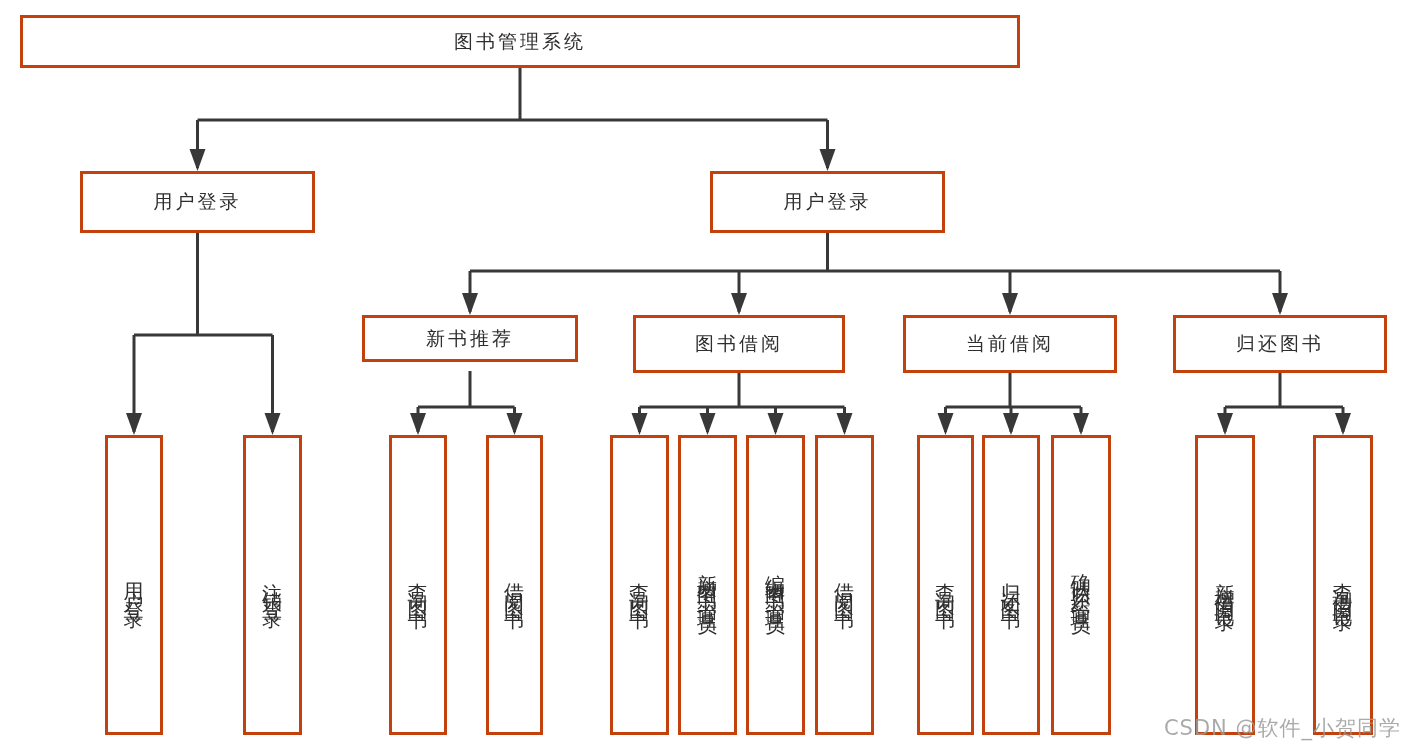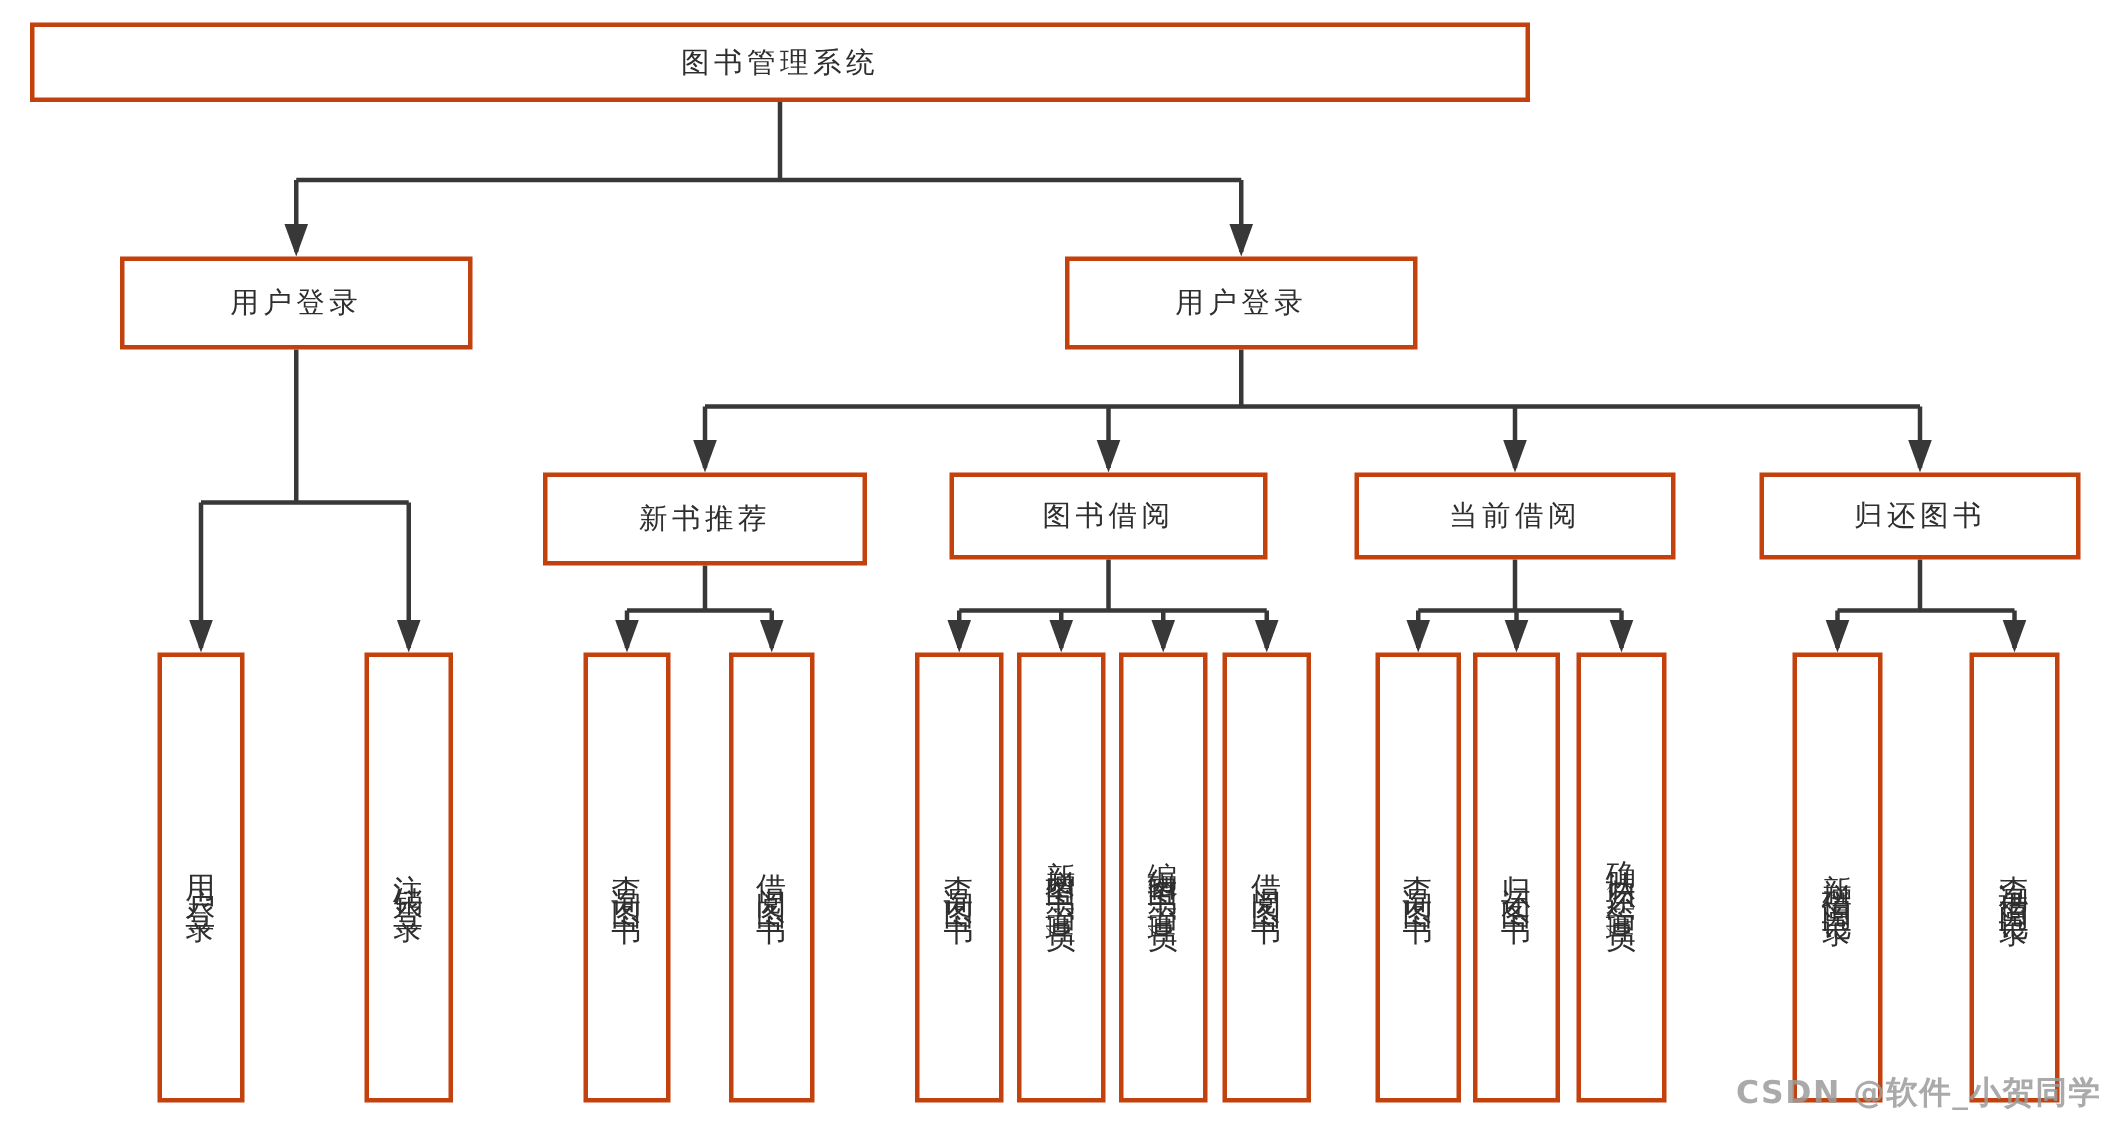--- a/index.html
+++ b/index.html
@@ -18,21 +18,20 @@
   .node.h{font-size:19px;letter-spacing:3px;white-space:nowrap;}
   .node.v{
     writing-mode:vertical-rl;text-orientation:mixed;
     font-size:20px;letter-spacing:9px;line-height:1;
   }
   .node.v.long{letter-spacing:6px;}
   .watermark{
     position:absolute;right:4px;bottom:5px;z-index:3;
     font-size:21px;letter-spacing:1px;color:#9c9c9c;opacity:.85;
     white-space:nowrap;
-    font-weight:bold;
   }
 </style>
 </head>
 <body>
 
 <div class="canvas">
 
   <svg class="connectors" width="1405" height="747" viewBox="0 0 1405 747">
     <defs>
       <marker id="arr" markerUnits="userSpaceOnUse" markerWidth="24" markerHeight="18" viewBox="0 0 24 18" refX="19" refY="9" orient="auto">
@@ -74,21 +73,21 @@
       <path d="M1225,407 V432" marker-end="url(#arr)"></path>
       <path d="M1343,407 V432" marker-end="url(#arr)"></path>
     </g>
   </svg>
 
   <div class="node h" style="left:20px;top:15px;width:1000px;height:53px">图书管理系统</div>
 
   <div class="node h" style="left:80px;top:171px;width:235px;height:62px">用户登录</div>
   <div class="node h" style="left:710px;top:171px;width:235px;height:62px">用户登录</div>
 
-  <div class="node h" style="left:362px;top:315px;width:216px;height:62px">新书推荐</div>
+  <div class="node h" style="left:362px;top:315px;width:216px;height:47px">新书推荐</div>
   <div class="node h" style="left:903px;top:315px;width:214px;height:58px">当前借阅</div>
   <div class="node h" style="left:633px;top:315px;width:212px;height:58px">图书借阅</div>
   <div class="node h" style="left:1173px;top:315px;width:214px;height:58px">归还图书</div>
 
   <div class="node v" style="left:105px;top:435px;width:58px;height:300px">用户登录</div>
   <div class="node v" style="left:243px;top:435px;width:59px;height:300px">注销登录</div>
 
   <div class="node v" style="left:389px;top:435px;width:58px;height:300px">查询图书</div>
   <div class="node v" style="left:486px;top:435px;width:57px;height:300px">借阅图书</div>
 

